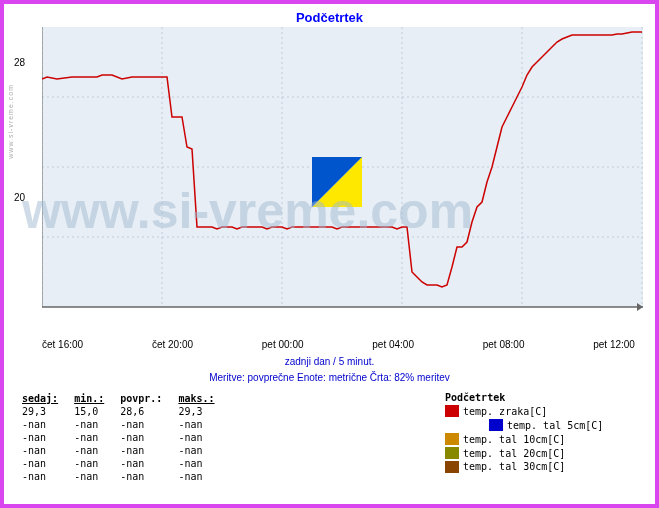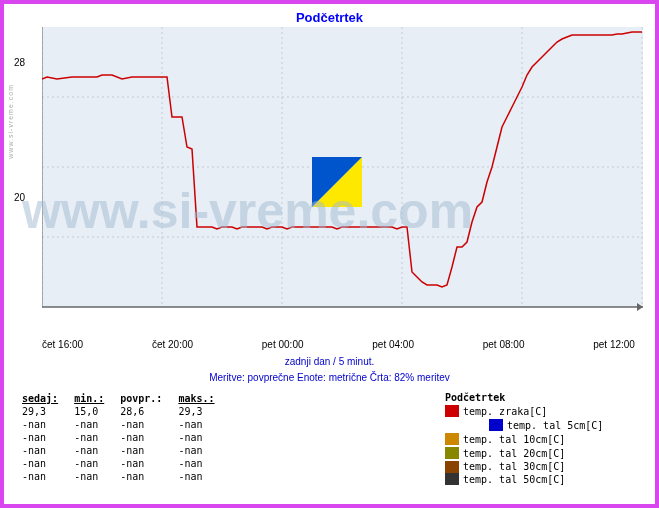--- a/index.html
+++ b/index.html
@@ -268,22 +268,18 @@
             <span>temp. tal 10cm[C]</span>
           </div>
           <div style="display: flex; align-items: center; margin-bottom: 2px;">
             <span style="display: inline-block; width: 14px; height: 12px; background-color: rgb(136, 136, 0); margin-right: 4px; flex-shrink: 0;"></span>
             <span>temp. tal 20cm[C]</span>
           </div>
           <div style="display: flex; align-items: flex-start; margin-bottom: 0;">
             <span style="display: inline-block; width: 14px; height: 12px; background-color: rgb(136, 68, 0); margin-right: 4px; flex-shrink: 0;"></span>
             <span>temp. tal 30cm[C]</span>
           </div>
-          <div style="display: flex; align-items: center; margin-bottom: 2px;">
-            <span style="display: inline-block; width: 14px; height: 12px; background-color: rgb(51, 51, 51); margin-right: 4px; flex-shrink: 0;"></span>
-            <span>temp. tal 50cm[C]</span>
-          </div>
         </div>
     </div>
   </div>
 
   <div style="position:absolute; left:3px; top:80px; font-size:7px; color:#aaa; writing-mode:vertical-rl; transform:rotate(180deg); letter-spacing:1px;">www.si-vreme.com</div>
 </div>
 
 </body></html>

